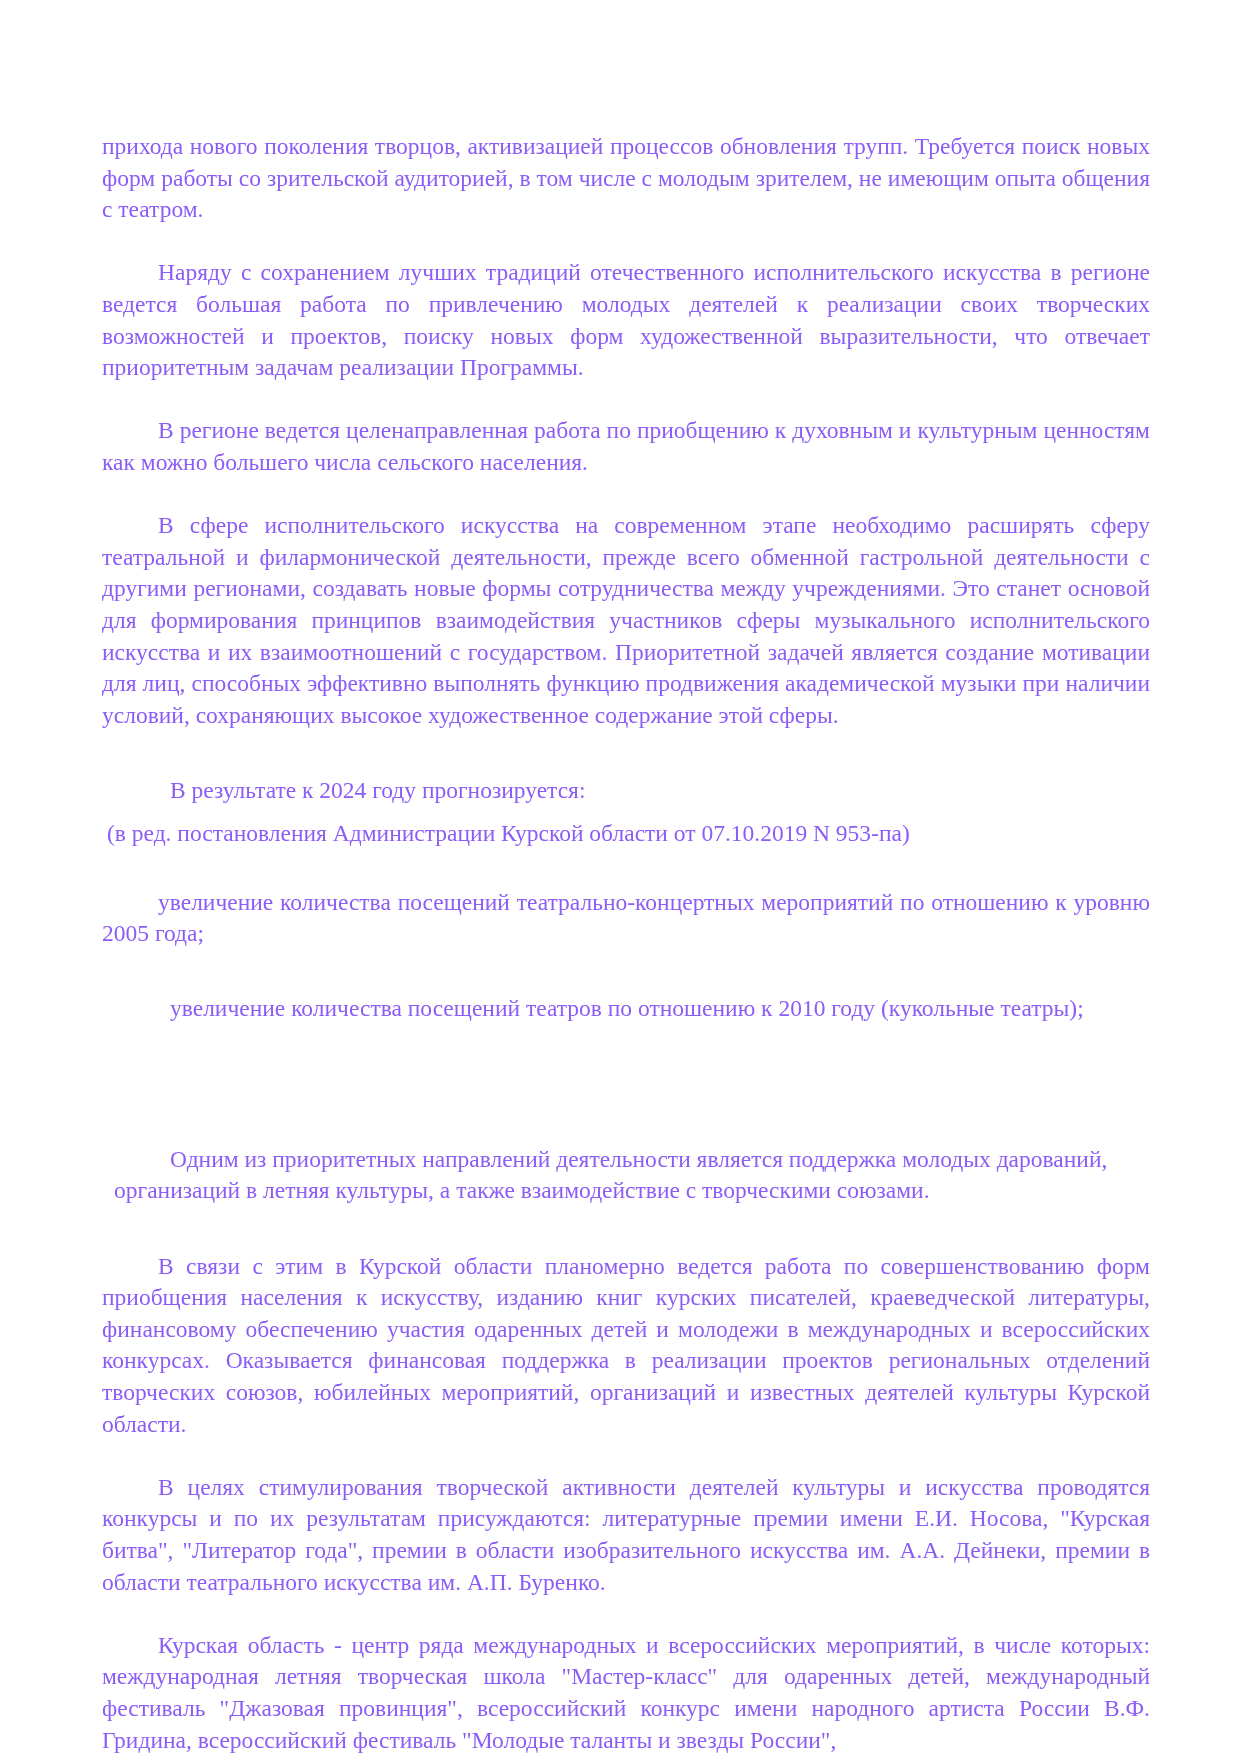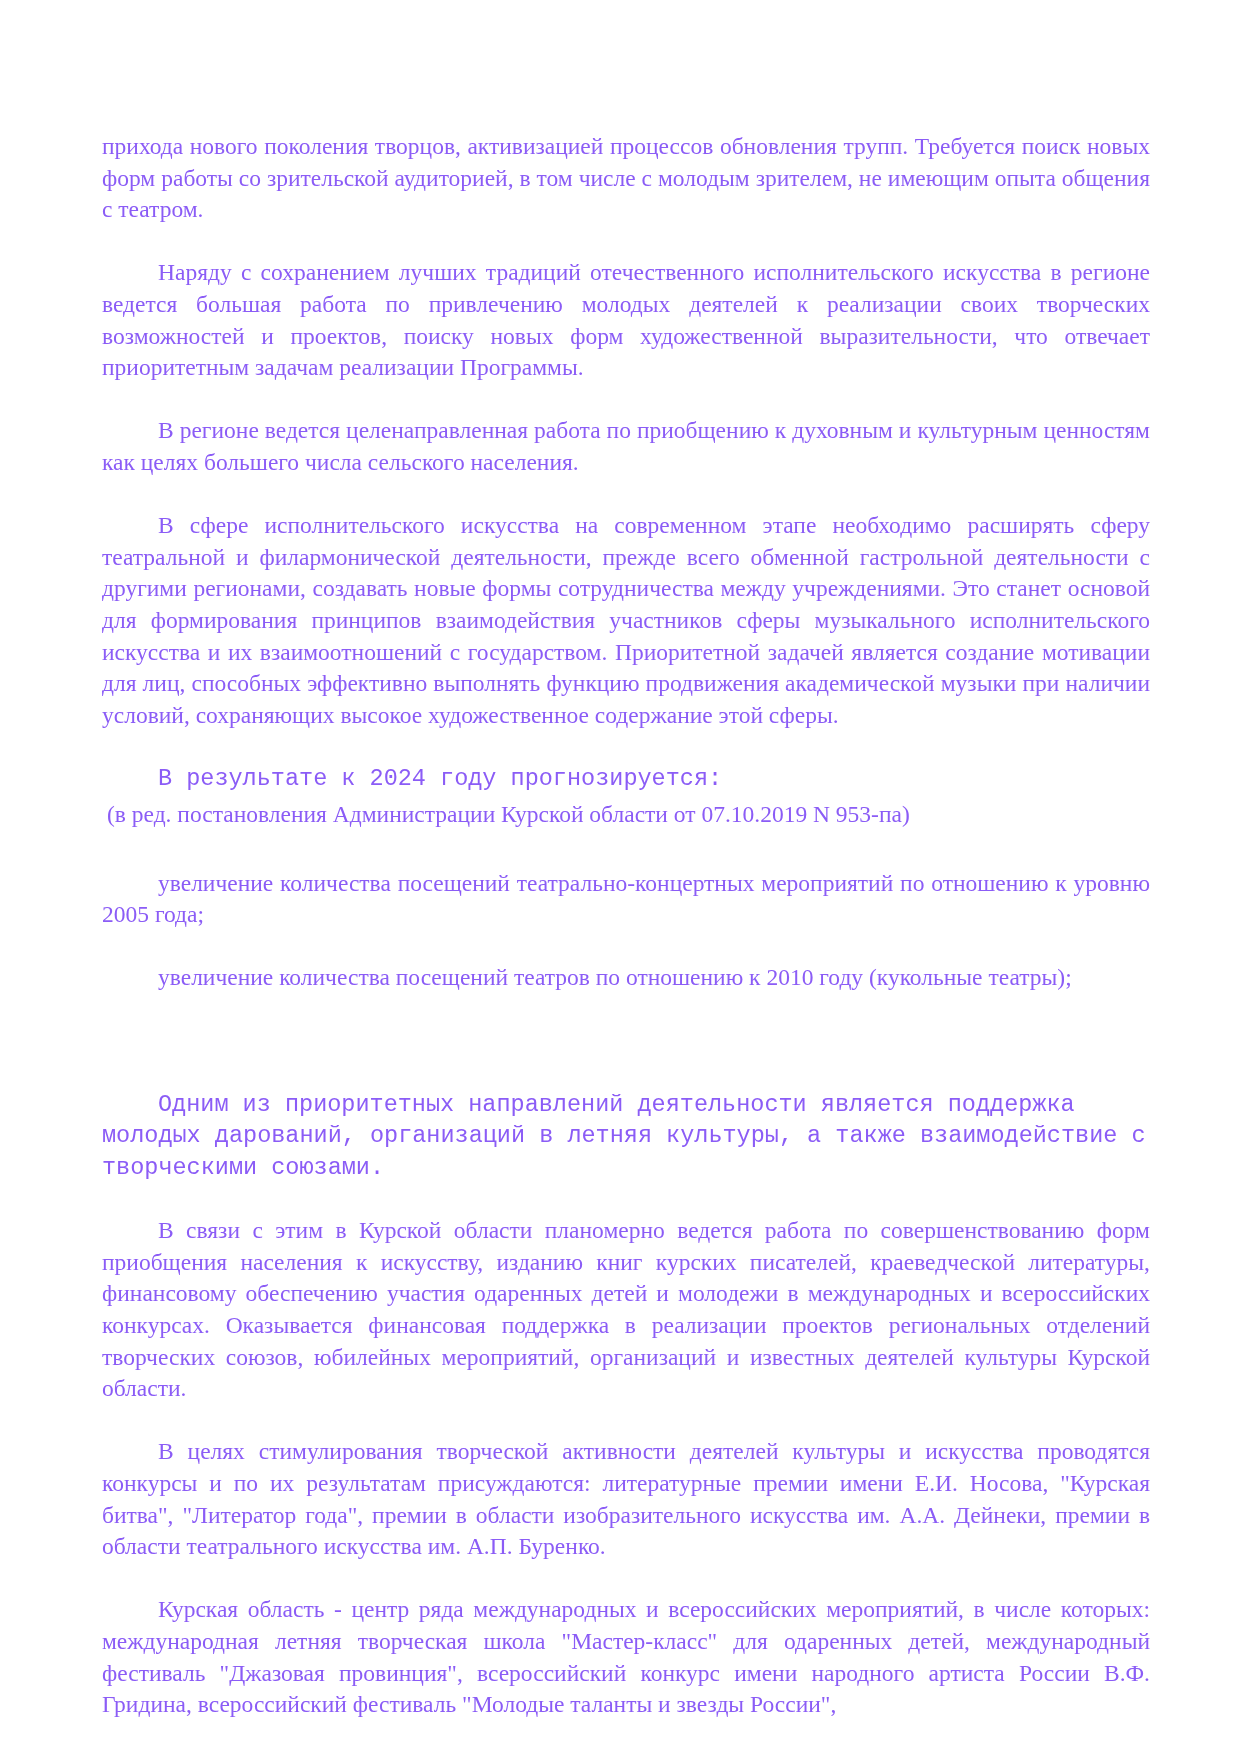--- a/index.html
+++ b/index.html
@@ -41,51 +41,50 @@
   }
   .gap-para {
     height: 31.6px;
   }
   .tight {
     margin: 5px;
     text-indent: 0;
     text-align: left;
   }
   .lead {
-    margin: 0;
+    margin: 12px;
     text-indent: 56px;
     text-align: left;
-    font-family: Liberation Mono, monospace;
   }
   .bullet {
     margin: 0;
     text-indent: 56px;
     text-align: justify;
   }
   .bullet-left {
-    margin: 0;
+    margin: 12px;
     text-indent: 56px;
     text-align: left;
   }
 </style>
 </head>
 <body>
 
 <div class="page">
   <div class="doc-body">
 
     <p class="para no-indent">прихода нового поколения творцов, активизацией процессов обновления трупп. Требуется поиск новых форм работы со зрительской аудиторией, в том числе с молодым зрителем, не имеющим опыта общения с театром.</p>
 
     <div class="gap-para"></div>
 
     <p class="para">Наряду с сохранением лучших традиций отечественного исполнительского искусства в регионе ведется большая работа по привлечению молодых деятелей к реализации своих творческих возможностей и проектов, поиску новых форм художественной выразительности, что отвечает приоритетным задачам реализации Программы.</p>
 
     <div class="gap-para"></div>
 
-    <p class="para">В регионе ведется целенаправленная работа по приобщению к духовным и культурным ценностям как целях большего числа сельского населения.</p>
+    <p class="para">В регионе ведется целенаправленная работа по приобщению к духовным и культурным ценностям как можно большего числа сельского населения.</p>
 
     <div class="gap-para"></div>
 
     <p class="para">В сфере исполнительского искусства на современном этапе необходимо расширять сферу театральной и филармонической деятельности, прежде всего обменной гастрольной деятельности с другими регионами, создавать новые формы сотрудничества между учреждениями. Это станет основой для формирования принципов взаимодействия участников сферы музыкального исполнительского искусства и их взаимоотношений с государством. Приоритетной задачей является создание мотивации для лиц, способных эффективно выполнять функцию продвижения академической музыки при наличии условий, сохраняющих высокое художественное содержание этой сферы.</p>
 
     <div class="gap-para"></div>
 
     <p class="lead">В результате к 2024 году прогнозируется:</p>
 
     <p class="tight">(в ред. постановления Администрации Курской области от 07.10.2019 N 953-па)</p>

